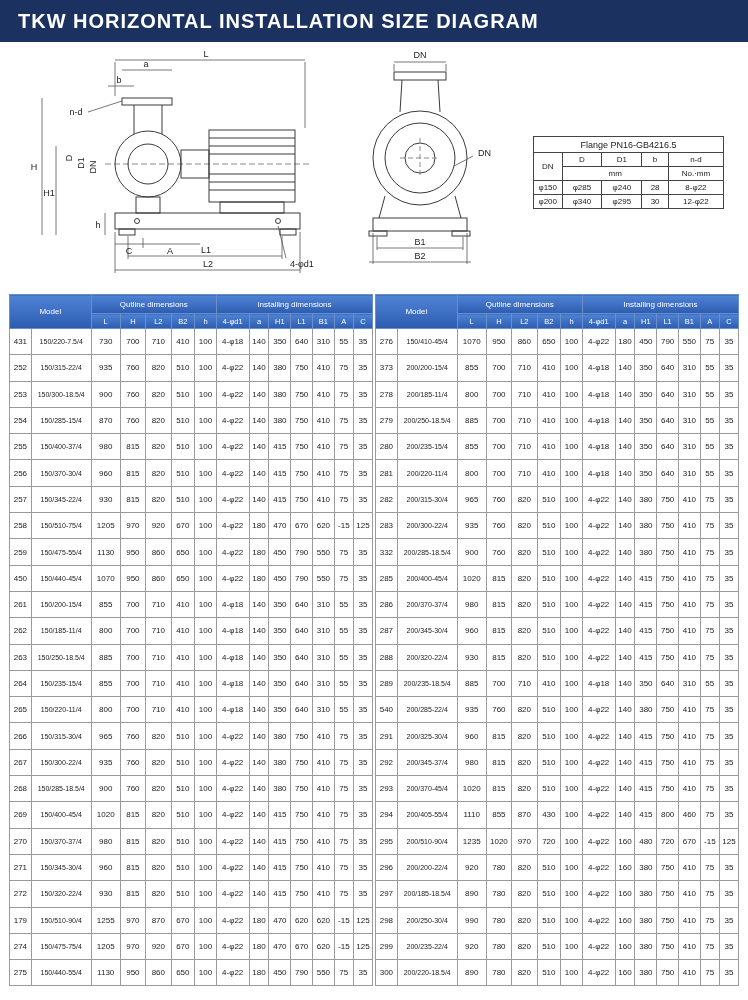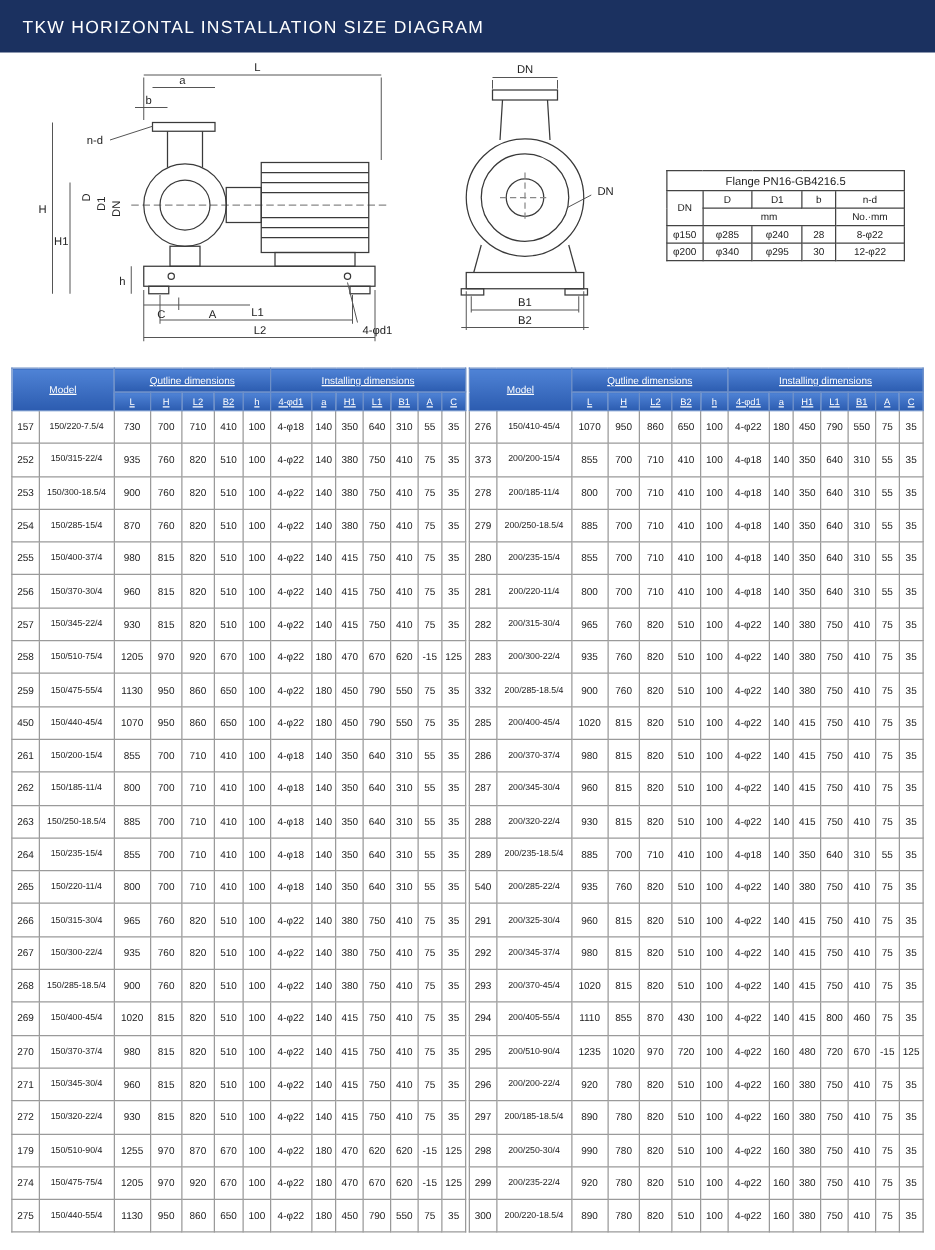--- a/index.html
+++ b/index.html
@@ -7,21 +7,21 @@
   body {
     width:748px; height:1000px; background:#ffffff; position:relative;
     font-family:"Liberation Sans", sans-serif; color:#1a1a1a;
   }
   
   .titlebar {
     height:42px; background:#1b3160; display:flex; align-items:center;
     padding-left:18px;
   }
   .titlebar h1 {
-    margin:0; color:#ffffff; font-size:14px; font-weight:normal; letter-spacing:1px;
+    margin:0; color:#ffffff; font-size:20px; font-weight:bold; letter-spacing:1px;
   }
   
   .diagrams { position:relative; height:250px; }
   .diagram-svg { position:absolute; left:10px; top:4px; }
   svg text { font-family:"Liberation Sans", sans-serif; font-size:9px; fill:#222; stroke:none; }
   .flange-wrap { position:absolute; left:533px; top:94px; width:191px; }
   .flange-wrap table { width:100%; border-collapse:collapse; font-size:8px; }
   .flange-wrap th, .flange-wrap td {
     border:1px solid #444; text-align:center; padding:1px 2px; font-weight:normal;
     height:14px; color:#1a1a1a; background:#fff;
@@ -29,21 +29,21 @@
   .flange-wrap .flange-title { font-size:9px; height:16px; }
   
   .main-tables { display:flex; gap:2px; padding:0 9px; margin-top:2px; }
   table.dim {
     border-collapse:collapse; table-layout:fixed; width:50%;
     font-size:8px; border:1px solid #555;
   }
   table.dim th {
     background:linear-gradient(180deg,#4f83d6,#2c5cb0);
     color:#ffffff; font-weight:normal; border:1px solid #6d8fc7;
-    padding:0; text-align:center;text-decoration:underline;
+    padding:0; text-align:center;
   }
   table.dim thead tr.grp th { height:19px; font-size:8px; }
   table.dim thead tr.sub th { height:15px; font-size:7.5px; }
   table.dim td {
     border:1px solid #9a9a9a; text-align:center; padding:0;
     height:26.3px; font-size:8px; color:#1a1a1a; background:#fff;
     overflow:hidden; white-space:nowrap;
   }
   table.dim td.c1 { font-size:7px; }
 </style>
@@ -236,21 +236,21 @@
           <th>a</th>
           <th>H1</th>
           <th>L1</th>
           <th>B1</th>
           <th>A</th>
           <th>C</th>
         </tr>
       </thead>
       <tbody>
           <tr>
-            <td class="c0">157</td>
+            <td class="c0">431</td>
             <td class="c1">150/220-7.5/4</td>
             <td class="c2">730</td>
             <td class="c3">700</td>
             <td class="c4">710</td>
             <td class="c5">410</td>
             <td class="c6">100</td>
             <td class="c7">4-φ18</td>
             <td class="c8">140</td>
             <td class="c9">350</td>
             <td class="c10">640</td>

